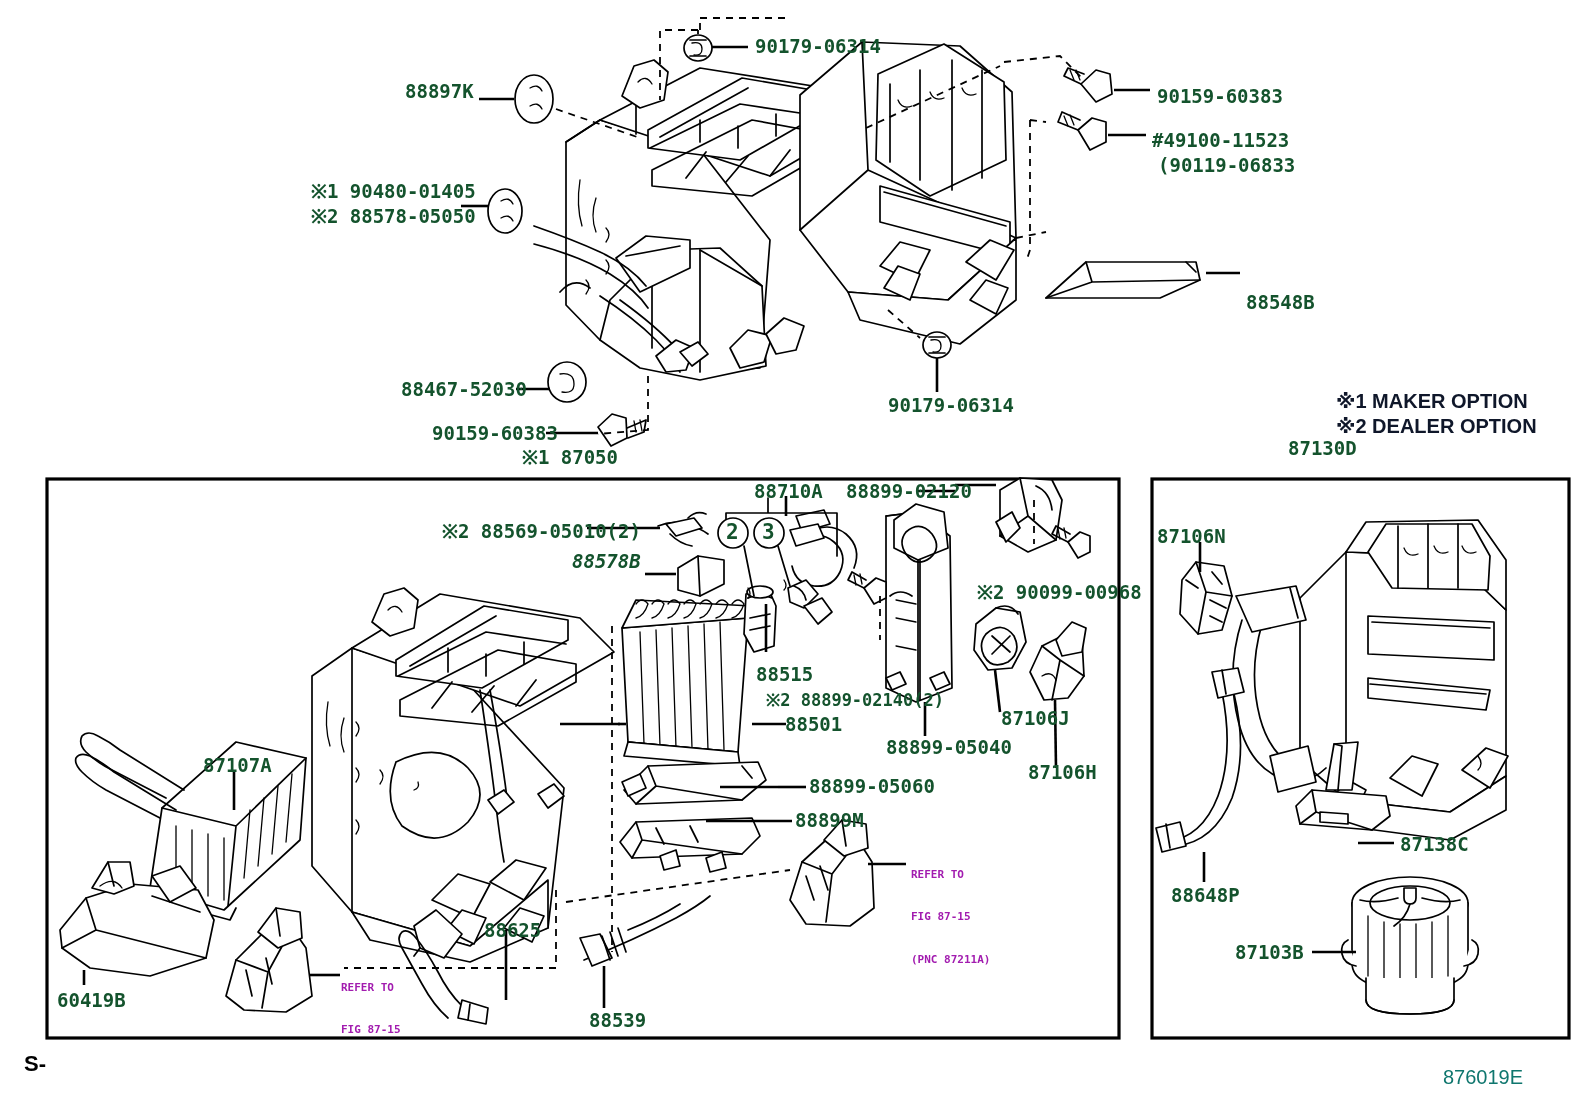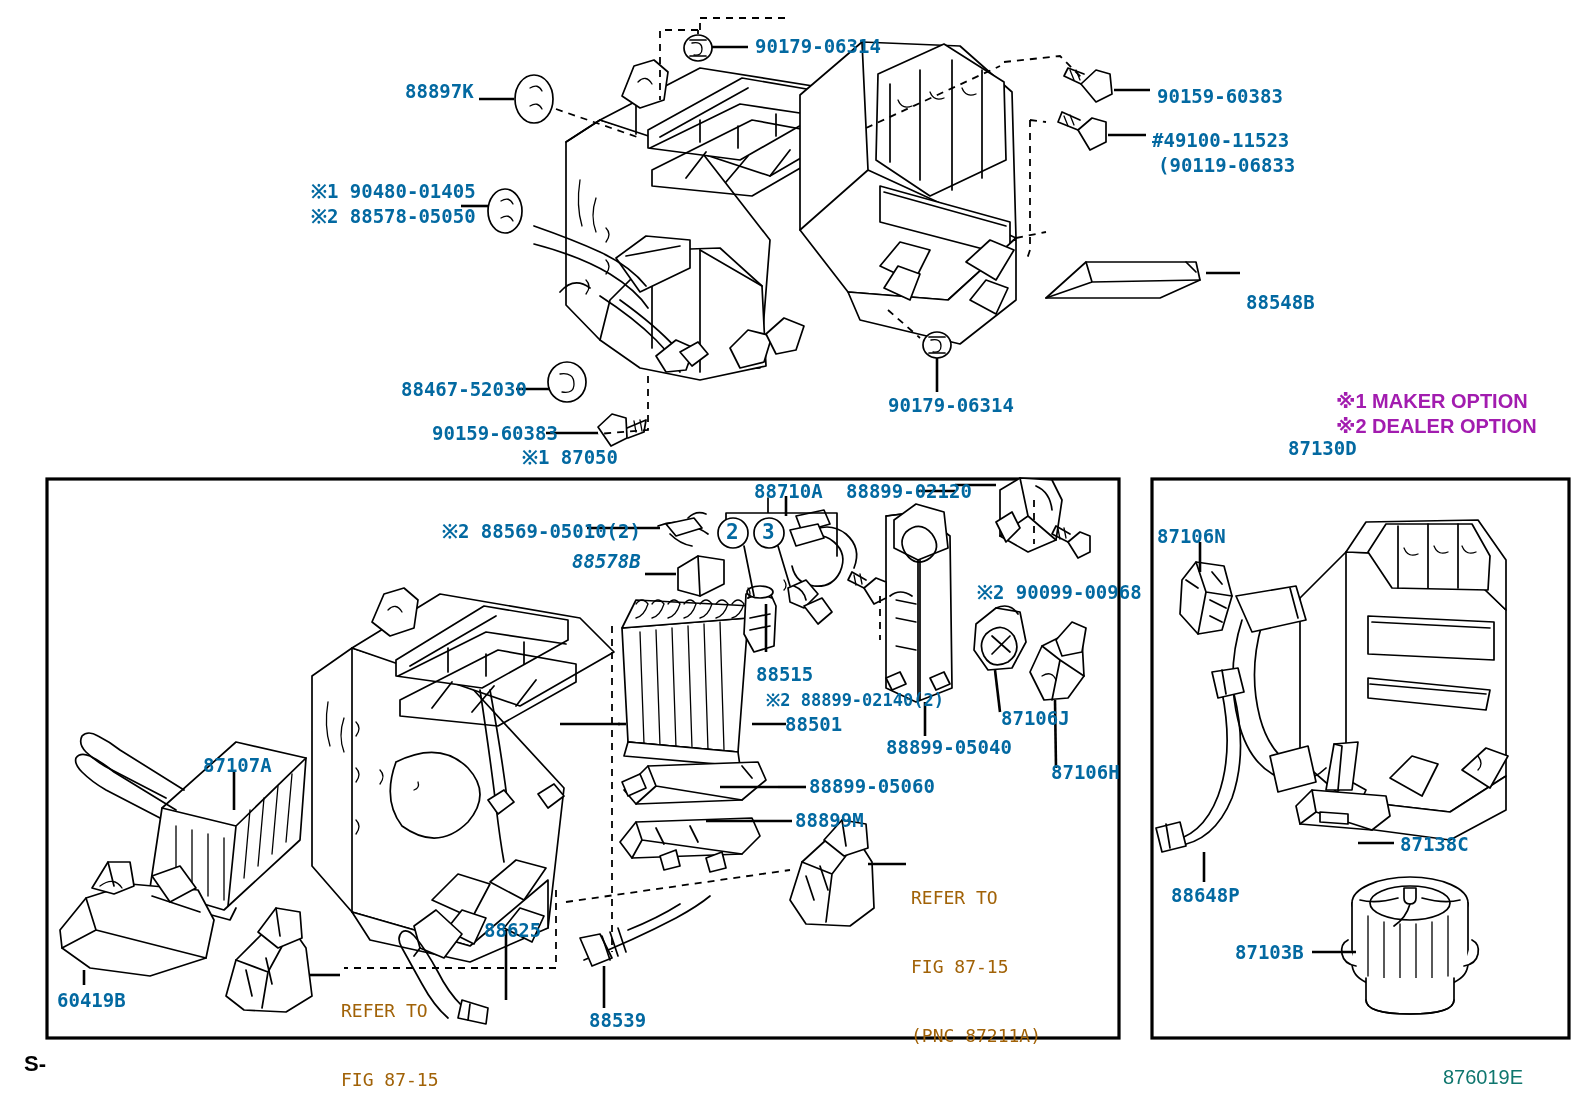--- a/index.html
+++ b/index.html
@@ -5,43 +5,43 @@
   html,body{margin:0;padding:0;background:#ffffff;}
   #page{
     position:relative;width:1592px;height:1099px;overflow:hidden;
     background:#ffffff;
     font-family:"DejaVu Sans Mono","Liberation Mono",monospace;
   }
   svg.art{position:absolute;left:0;top:0;width:1592px;height:1099px;pointer-events:none;}
   .lbl{
     position:absolute;white-space:pre;
     font-family:"DejaVu Sans Mono","Liberation Mono",monospace;
-    font-weight:bold;color:#0369a1;
+    font-weight:bold;color:#14532d;
     font-size:19px;letter-spacing:0px;line-height:1.22;
   }
   .lbl.small{font-size:17px;}
   .opt{
     position:absolute;white-space:pre;
     font-family:"Liberation Sans","DejaVu Sans",sans-serif;
-    font-weight:bold;color:#a21caf;font-size:20px;line-height:1.35;
+    font-weight:bold;color:#0f172a;font-size:20px;line-height:1.35;
   }
   .figno{
     position:absolute;white-space:pre;
     font-family:"Liberation Sans","DejaVu Sans",sans-serif;
     font-weight:normal;color:#0f766e;font-size:20px;
   }
   .smark{
     position:absolute;white-space:pre;
     font-family:"Liberation Sans","DejaVu Sans",sans-serif;
     font-weight:bold;color:#000;font-size:22px;
   }
   .refblk{
     position:absolute;white-space:pre;
     font-family:"DejaVu Sans Mono","Liberation Mono",monospace;
-    font-weight:normal;color:#a16207;font-size:18px;line-height:1.28;
+    font-weight:bold;color:#a21caf;font-size:11px;line-height:1.28;
   }
 </style>
 </head>
 <body>
 
 <div id="page">
 
   <svg class="art" viewBox="0 0 1592 1099">
     <defs>
       <style>
@@ -531,21 +531,21 @@
   <div class="lbl small" style="left:766px;top:700px;transform:translateY(-50%);">※2 88899-02140(2)</div>
 
   <div class="lbl" style="left:785px;top:725px;transform:translateY(-50%);">88501</div>
 
   <div class="lbl" style="left:977px;top:719px;transform:translateY(-50%);margin-left:24px;">87106J</div>
 
   <div class="lbl" style="left:886px;top:748px;transform:translateY(-50%);">88899-05040</div>
 
   <div class="lbl" style="left:809px;top:787px;transform:translateY(-50%);">88899-05060</div>
 
-  <div class="lbl" style="left:1028px;top:773px;transform:translateY(-50%);margin-left:23px;">87106H</div>
+  <div class="lbl" style="left:1028px;top:773px;transform:translateY(-50%);">87106H</div>
 
   <div class="lbl" style="left:795px;top:821px;transform:translateY(-50%);">88899M</div>
 
   <div class="lbl" style="left:203px;top:766px;transform:translateY(-50%);">87107A</div>
 
   <div class="lbl" style="left:57px;top:1001px;transform:translateY(-50%);">60419B</div>
 
   <div class="lbl" style="left:484px;top:931px;transform:translateY(-50%);">88625</div>
 
   <div class="lbl" style="left:589px;top:1021px;transform:translateY(-50%);">88539</div>

